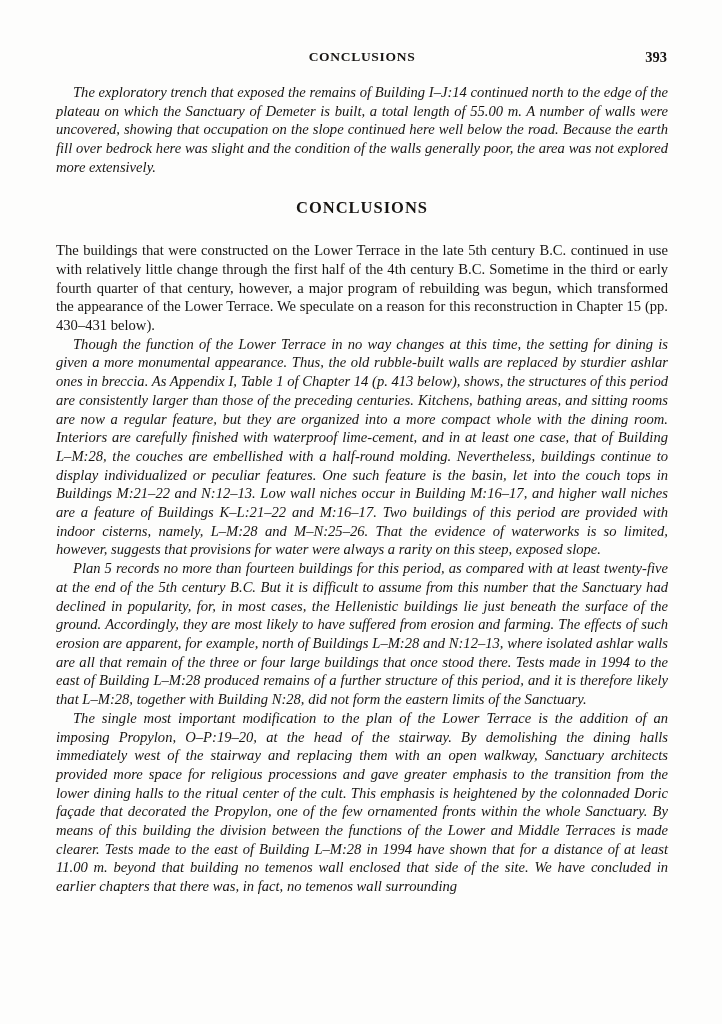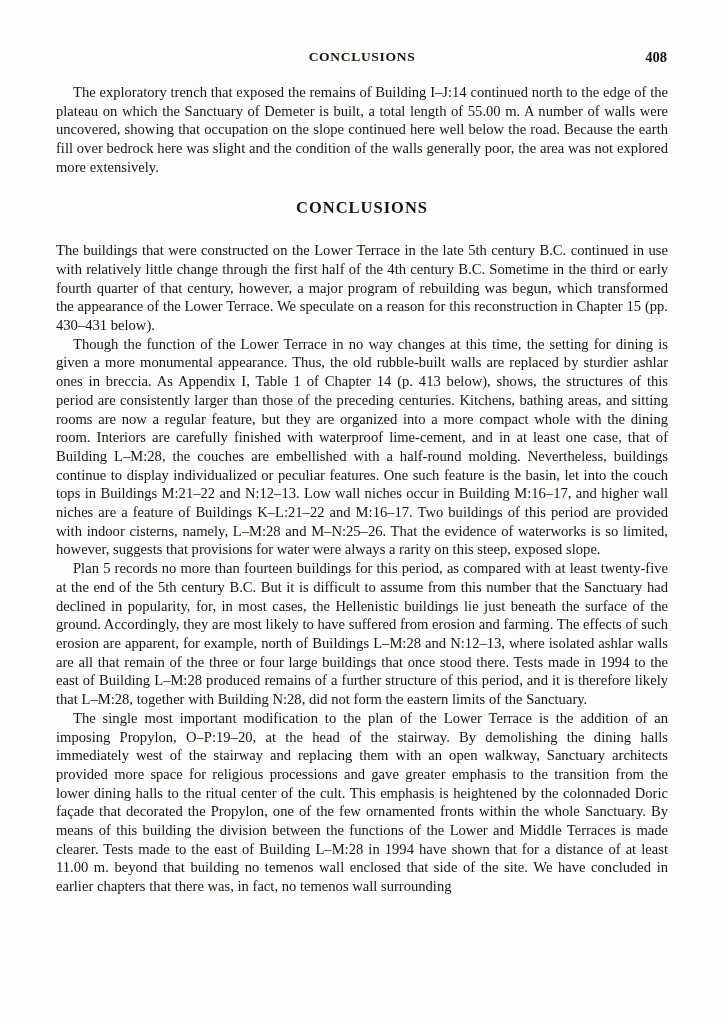--- a/index.html
+++ b/index.html
@@ -46,37 +46,38 @@
     font-size: 14.6px;
     line-height: 18.7px;
     text-align: justify;
   }
   .body-text p {
     margin: 0;
     padding: 0;
   }
   .body-text p.indent {
     text-indent: 17px;
+    font-style: italic;
   }
   .section-heading {
     text-align: center;
     font-size: 16.5px;
     font-weight: 600;
     letter-spacing: 1px;
     margin: 22px 0 24px 0;
   }
 </style>
 </head>
 <body>
 
 <div class="page">
 
   <div class="running-head">
     <span class="running-head-title">CONCLUSIONS</span>
-    <span class="page-number">408</span>
+    <span class="page-number">393</span>
   </div>
 
   <div class="body-text">
 
 
     <p class="indent">The exploratory trench that exposed the remains of Building I–J:14 continued north to the edge of the plateau on which the Sanctuary of Demeter is built, a total length of 55.00 m. A number of walls were uncovered, showing that occupation on the slope continued here well below the road. Because the earth fill over bedrock here was slight and the condition of the walls generally poor, the area was not explored more extensively.</p>
 
     <h2 class="section-heading">CONCLUSIONS</h2>
 
     <p>The buildings that were constructed on the Lower Terrace in the late 5th century B.C. continued in use with relatively little change through the first half of the 4th century B.C. Sometime in the third or early fourth quarter of that century, however, a major program of rebuilding was begun, which transformed the appearance of the Lower Terrace. We speculate on a reason for this reconstruction in Chapter 15 (pp. 430–431 below).</p>

